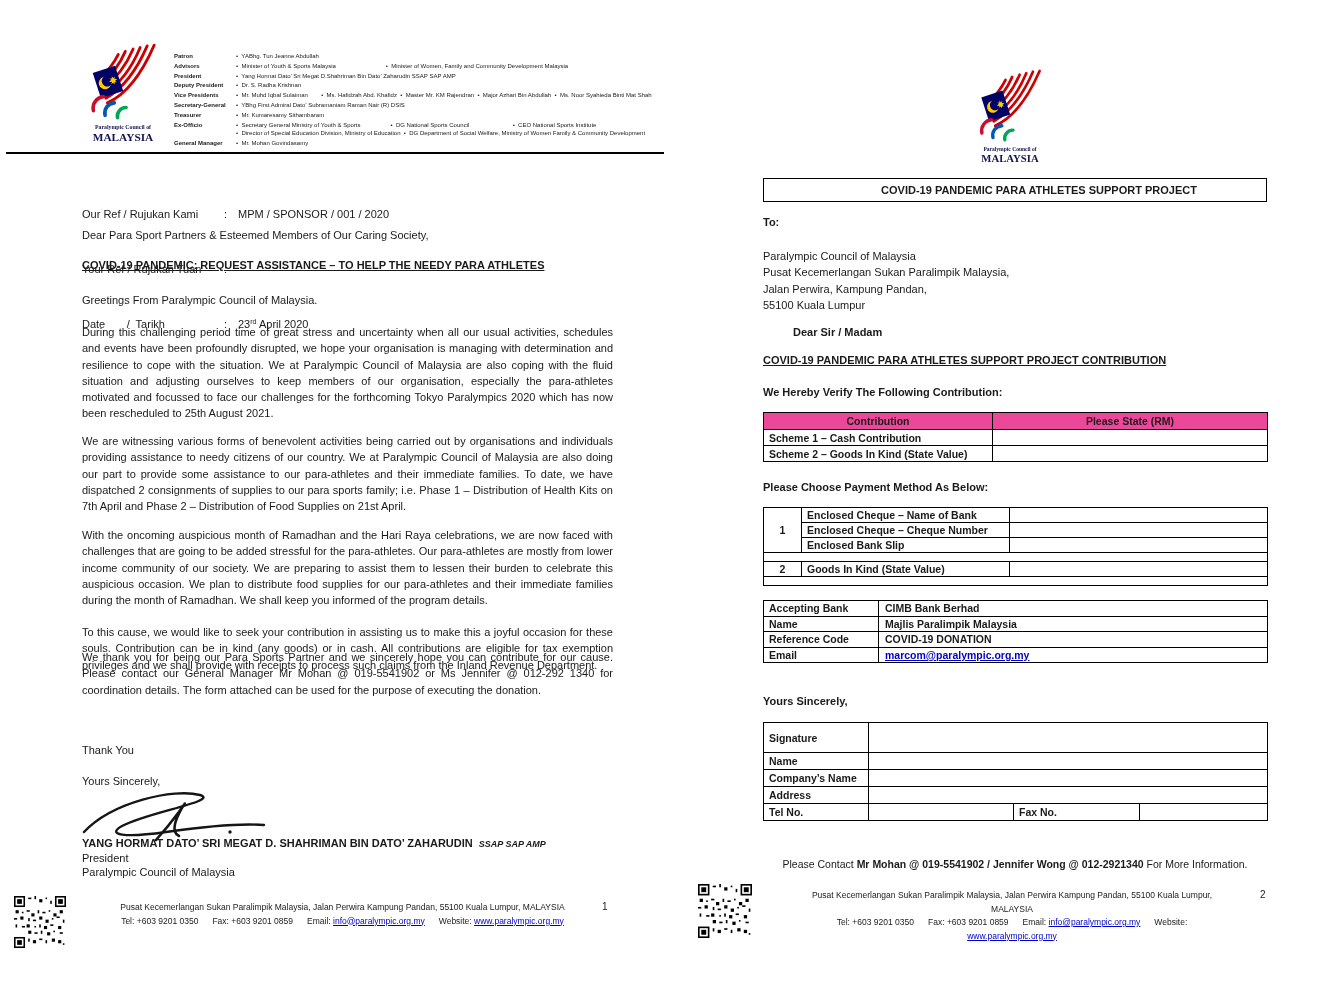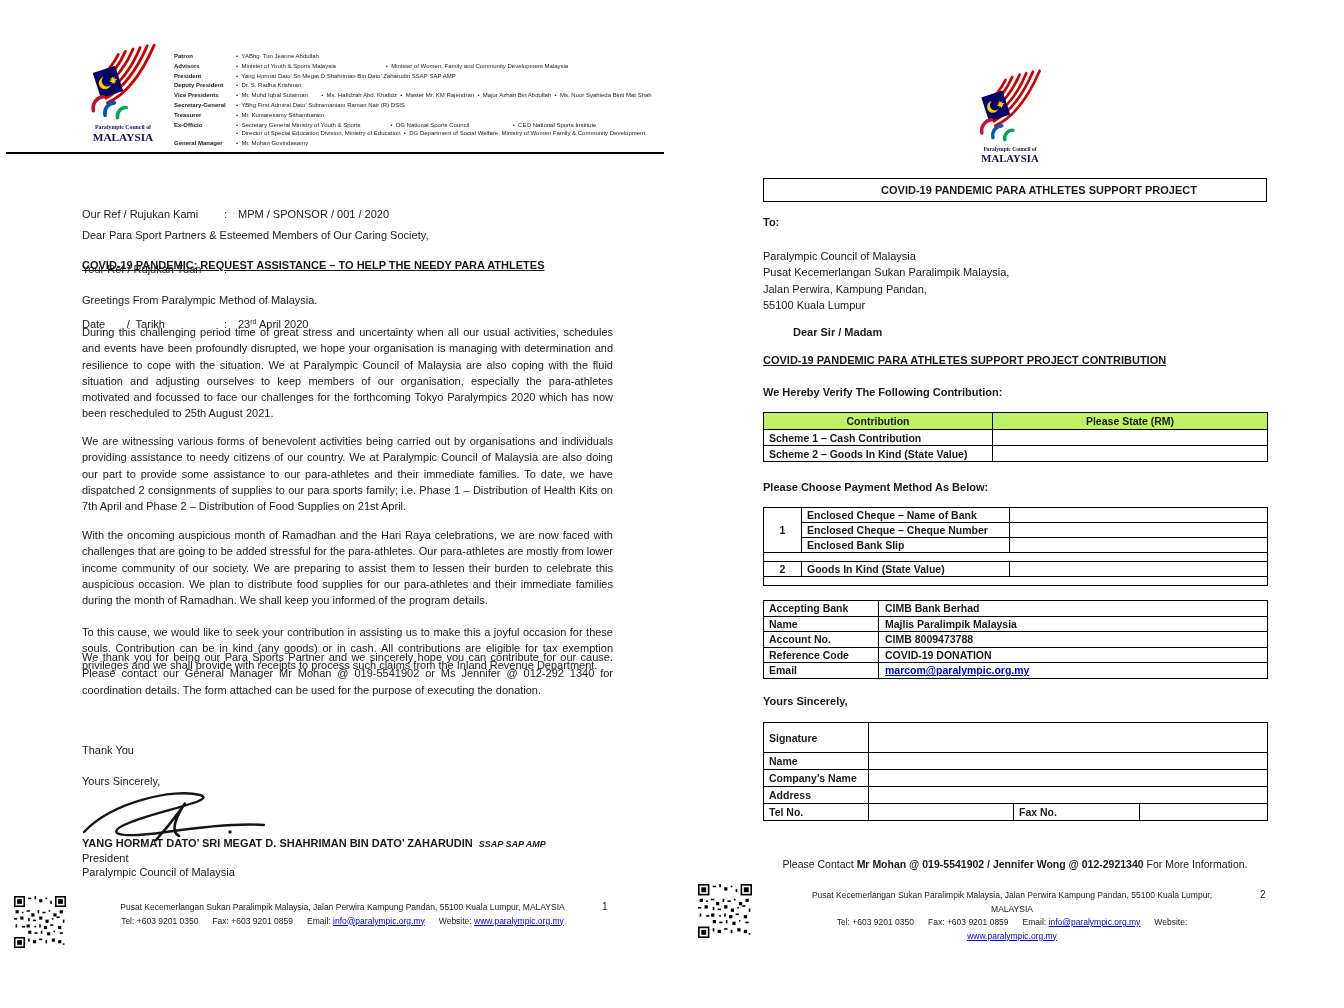--- a/index.html
+++ b/index.html
@@ -54,21 +54,21 @@
   .dear { position:absolute; left:91px; top:326px; font-size:11px; font-weight:bold;padding-left:30px; }
   .form-heading { position:absolute; left:91px; top:354px; font-size:11px; font-weight:bold; text-decoration:underline; }
   .verify { position:absolute; left:91px; top:386px; font-size:11px; font-weight:bold;text-align:center; }
   .paylabel { position:absolute; left:91px; top:481px; font-size:11px; font-weight:bold; }
   .ys2 { position:absolute; left:91px; top:695px; font-size:11px; font-weight:bold; }
 
   table.tbl { position:absolute; border-collapse:collapse; table-layout:fixed; width:504px; left:91px; }
   .tbl td, .tbl th { border:1px solid #000; font-size:10.5px; vertical-align:middle; overflow:hidden; }
   .tbl .lbl { font-weight:bold; padding-left:5px; text-align:left;margin-left:46px; }
   .contrib { top:412px; }
-  .contrib th { height:17px; background:#bef264; font-weight:bold; text-align:center; }
+  .contrib th { height:17px; background:#ec4899; font-weight:bold; text-align:center; }
   .contrib td { height:16px; }
   .pay { top:507px; }
   .pay td { height:15px; }
   .pay .num { text-align:center; font-weight:bold; }
   .pay tr.spacer td { height:9px; }
   .bank { top:600px; }
   .bank td { height:15.5px; }
   .bank .val { font-weight:bold; padding-left:6px;margin-top:44px; }
   .sig { top:722px; }
   .sig td { height:17px; }
@@ -162,21 +162,21 @@
     <div class="ref-row">
         <div class="ref-label">Date       /  Tarikh</div>
         <div class="ref-colon">:</div>
         <div><span>23</span><span class="ord">rd</span><span> April 2020</span></div>
       </div>
   </div>
 
   <div class="salutation">Dear Para  Sport Partners &amp;  Esteemed Members of Our Caring  Society,</div>
   <div class="subject">COVID-19  PANDEMIC: REQUEST ASSISTANCE – TO HELP THE NEEDY PARA  ATHLETES</div>
 
-  <div class="para pp1">Greetings From Paralympic Method of Malaysia.</div>
+  <div class="para pp1">Greetings From Paralympic Council of Malaysia.</div>
   <div class="para pp2">During this challenging period time of great stress and uncertainty when all our usual activities, schedules and events have been profoundly disrupted, we hope your organisation is managing with determination and resilience to cope with the situation. We at Paralympic Council of Malaysia are also coping with the fluid situation and adjusting ourselves to keep members of our organisation, especially the para-athletes motivated and focussed to face our challenges for the forthcoming Tokyo Paralympics 2020 which has now been rescheduled to 25th August 2021.</div>
   <div class="para pp3">We are witnessing various forms of benevolent activities being carried out by organisations and individuals providing assistance to needy citizens of our country. We at Paralympic Council of Malaysia are also doing our part to provide some assistance to our para-athletes and their immediate families. To date, we have dispatched 2 consignments of supplies to our para sports family; i.e. Phase 1 – Distribution of Health Kits on 7th April and Phase 2 – Distribution of Food Supplies on 21st April.</div>
   <div class="para pp4">With the oncoming auspicious month of Ramadhan and the Hari Raya celebrations, we are now faced with challenges that are going to be added stressful for the para-athletes. Our para-athletes are mostly from lower income community of our society. We are preparing to assist them to lessen their burden to celebrate this auspicious occasion. We plan to distribute food supplies for our para-athletes and their immediate families during the month of Ramadhan. We shall keep you informed of the program details.</div>
   <div class="para pp5">To this cause, we would like to seek your contribution in assisting us to make this a joyful occasion for these souls. Contribution can be in kind (any goods) or in cash. All contributions are eligible for tax exemption privileges and we shall provide with receipts to process such claims from the Inland Revenue Department.</div>
   <div class="para pp6">We thank you for being our Para Sports Partner and we sincerely hope you can contribute for our cause. Please contact our General Manager Mr Mohan @ 019-5541902 or Ms Jennifer @ 012-292 1340 for coordination details. The form attached can be used for the purpose of executing the donation.</div>
 
   <div class="thankyou">Thank You</div>
   <div class="closing1">Yours Sincerely,</div>
 
   <div class="scrawl">
@@ -375,24 +375,20 @@
     <tbody>
         <tr>
           <td class="lbl">Accepting Bank</td>
           <td class="val">CIMB Bank Berhad</td>
         </tr>
     <tr>
           <td class="lbl">Name</td>
           <td class="val">Majlis Paralimpik Malaysia</td>
         </tr>
     <tr>
-          <td class="lbl">Account No.</td>
-          <td class="val">CIMB 8009473788</td>
-        </tr>
-    <tr>
           <td class="lbl">Reference Code</td>
           <td class="val">COVID-19 DONATION</td>
         </tr>
     <tr>
           <td class="lbl">Email</td>
           <td class="val"><a class="link" style="font-weight:bold">marcom@paralympic.org.my</a></td>
         </tr>
   </tbody>
     </table>
 

